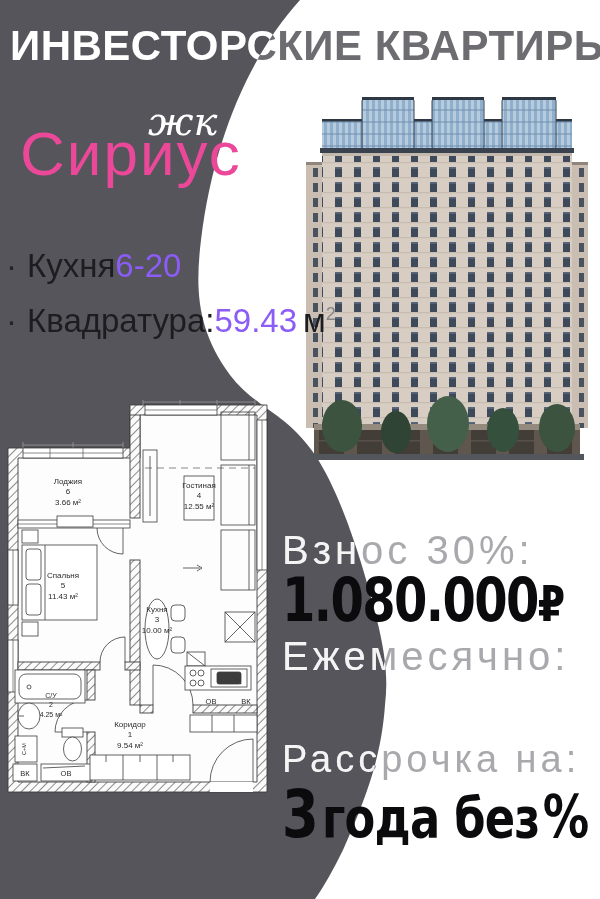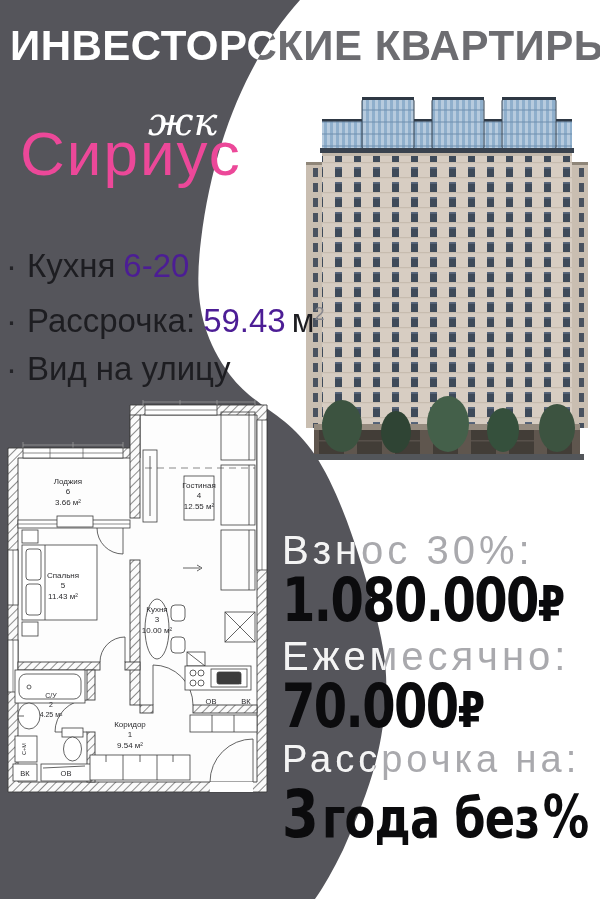--- a/index.html
+++ b/index.html
@@ -21,21 +21,21 @@
 
   
   .brand-type{left:148px;top:98px;color:#fff;font-family:"DejaVu Serif",serif;
               font-style:italic;font-size:40px;}
   .brand-name{left:20px;top:118px;color:#ec4899;font-size:62px;font-weight:300;letter-spacing:2px;}
 
   
   .features{left:6px;top:242px;font-size:33px;line-height:48px;white-space:nowrap;}
   .feat .dot{color:#232327;margin-right:10px;}
   .feat .lab{color:#1d1d21;}
-  .feat .val{color:#4c1d95;margin-left:8px;}
+  .feat .val{color:#8b5cf6;}
   .feat .unit{color:#1d1d21;margin-left:6px;}
   .feat sup{color:#85858c;font-size:18px;vertical-align:super;}
 
   
   .price-label{font-size:40px;font-weight:300;letter-spacing:4px;white-space:nowrap;}
   .pl-gray{color:#a9a9ad;}
   .pl-white{color:#f4f4f4;}
   .amount{color:#0b0b0d;font-family:"DejaVu Sans",sans-serif;font-weight:800;
           letter-spacing:-2px;white-space:nowrap;display:inline-block;
           transform:scaleX(.8);transform-origin:0 50%;font-size:60px;line-height:1;}
@@ -302,32 +302,28 @@
   <div class="abs title title-gray">ИНВЕСТОРСКИЕ КВАРТИРЫ</div>
 
   <div class="abs brand-type">жк</div>
   <div class="abs brand-name">Сириус</div>
 
   <div class="abs features">
     <div class="feat">
       <span class="dot">·</span><span class="lab">Кухня</span><span class="val">6-20</span>
     </div>
     <div class="feat">
-      <span class="dot">·</span><span class="lab">Рассрочка:</span><span class="val">59.43</span><span class="unit">м</span><sup>2</sup>
-    </div>
-    <div class="feat">
-      <span class="dot">·</span><span class="lab">Вид на улицу</span>
+      <span class="dot">·</span><span class="lab">Квадратура:</span><span class="val">59.43</span><span class="unit">м</span><sup>2</sup>
     </div>
   </div>
 
   <div class="abs price-label pl-gray lbl1">Взнос 30%:</div>
   <div class="abs amt1"><span class="amount"><span>1.080.000</span><span class="rub">₽</span></span></div>
 
   <div class="abs price-label pl-gray lbl2">Ежемесячно:</div>
-  <div class="abs amt2"><span class="amount"><span>70.000</span><span class="rub">₽</span></span></div>
 
   <div class="abs price-label pl-gray lbl3">Рассрочка на:</div>
   <div class="abs amt3"><span class="amount"><span class="num">3</span><span class="words">года без</span><span class="pct">%</span></span></div>
 
   <div class="abs clip-layer">
     <div class="abs title title-white">ИНВЕСТОРСКИЕ КВАРТИРЫ</div>
     <div class="abs price-label pl-white lbl1">Взнос 30%:</div>
     <div class="abs price-label pl-white lbl2">Ежемесячно:</div>
     <div class="abs price-label pl-white lbl3">Рассрочка на:</div>
   </div>

